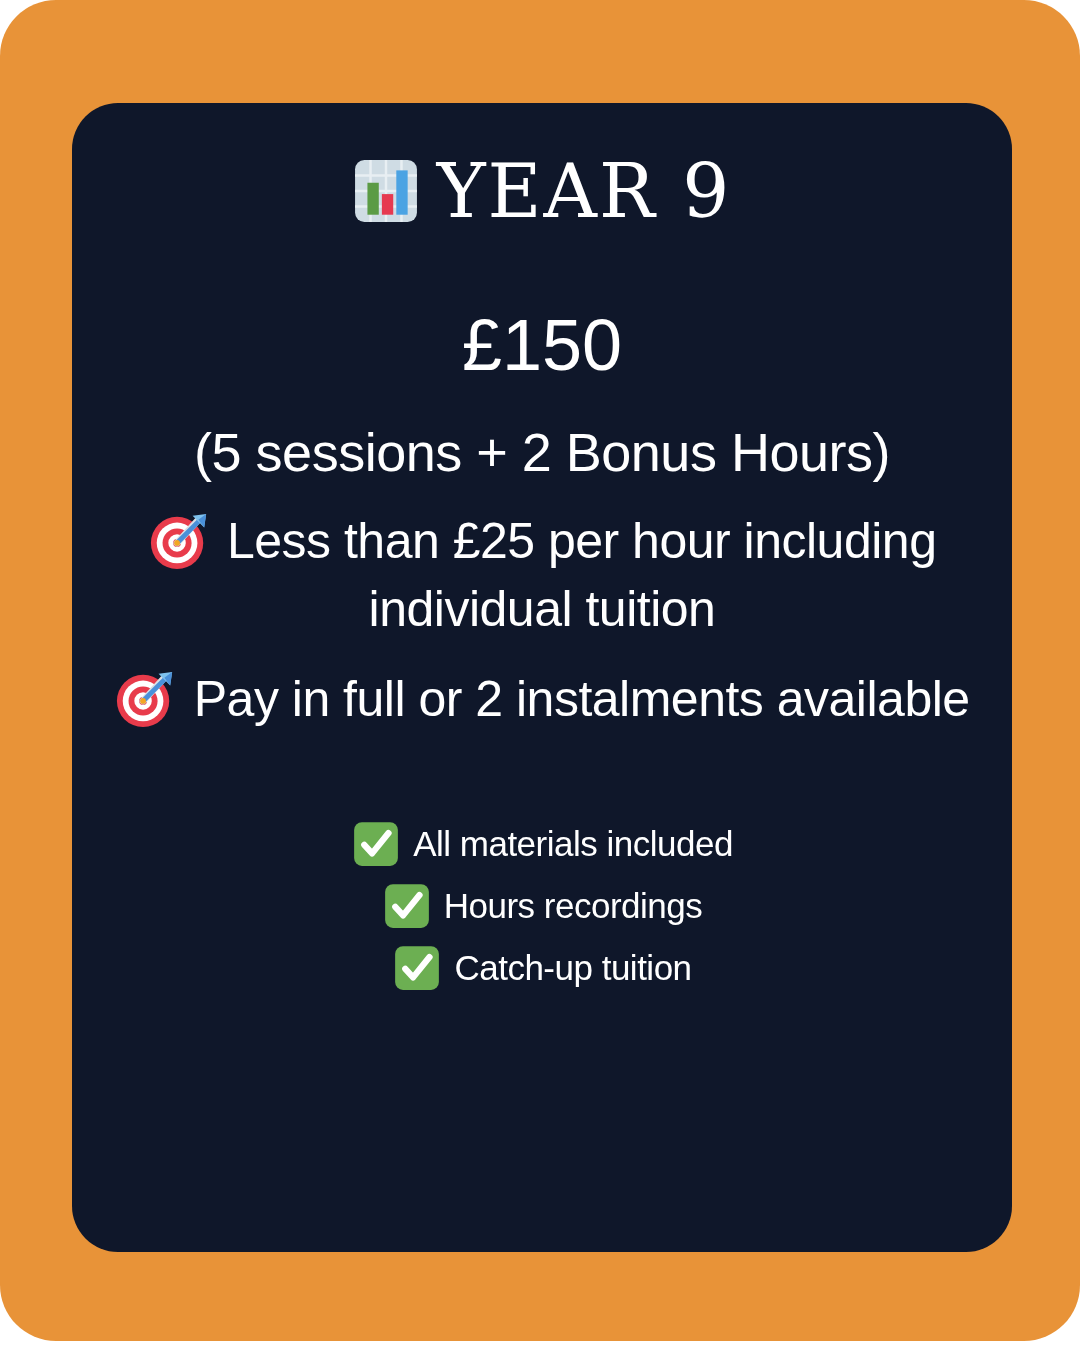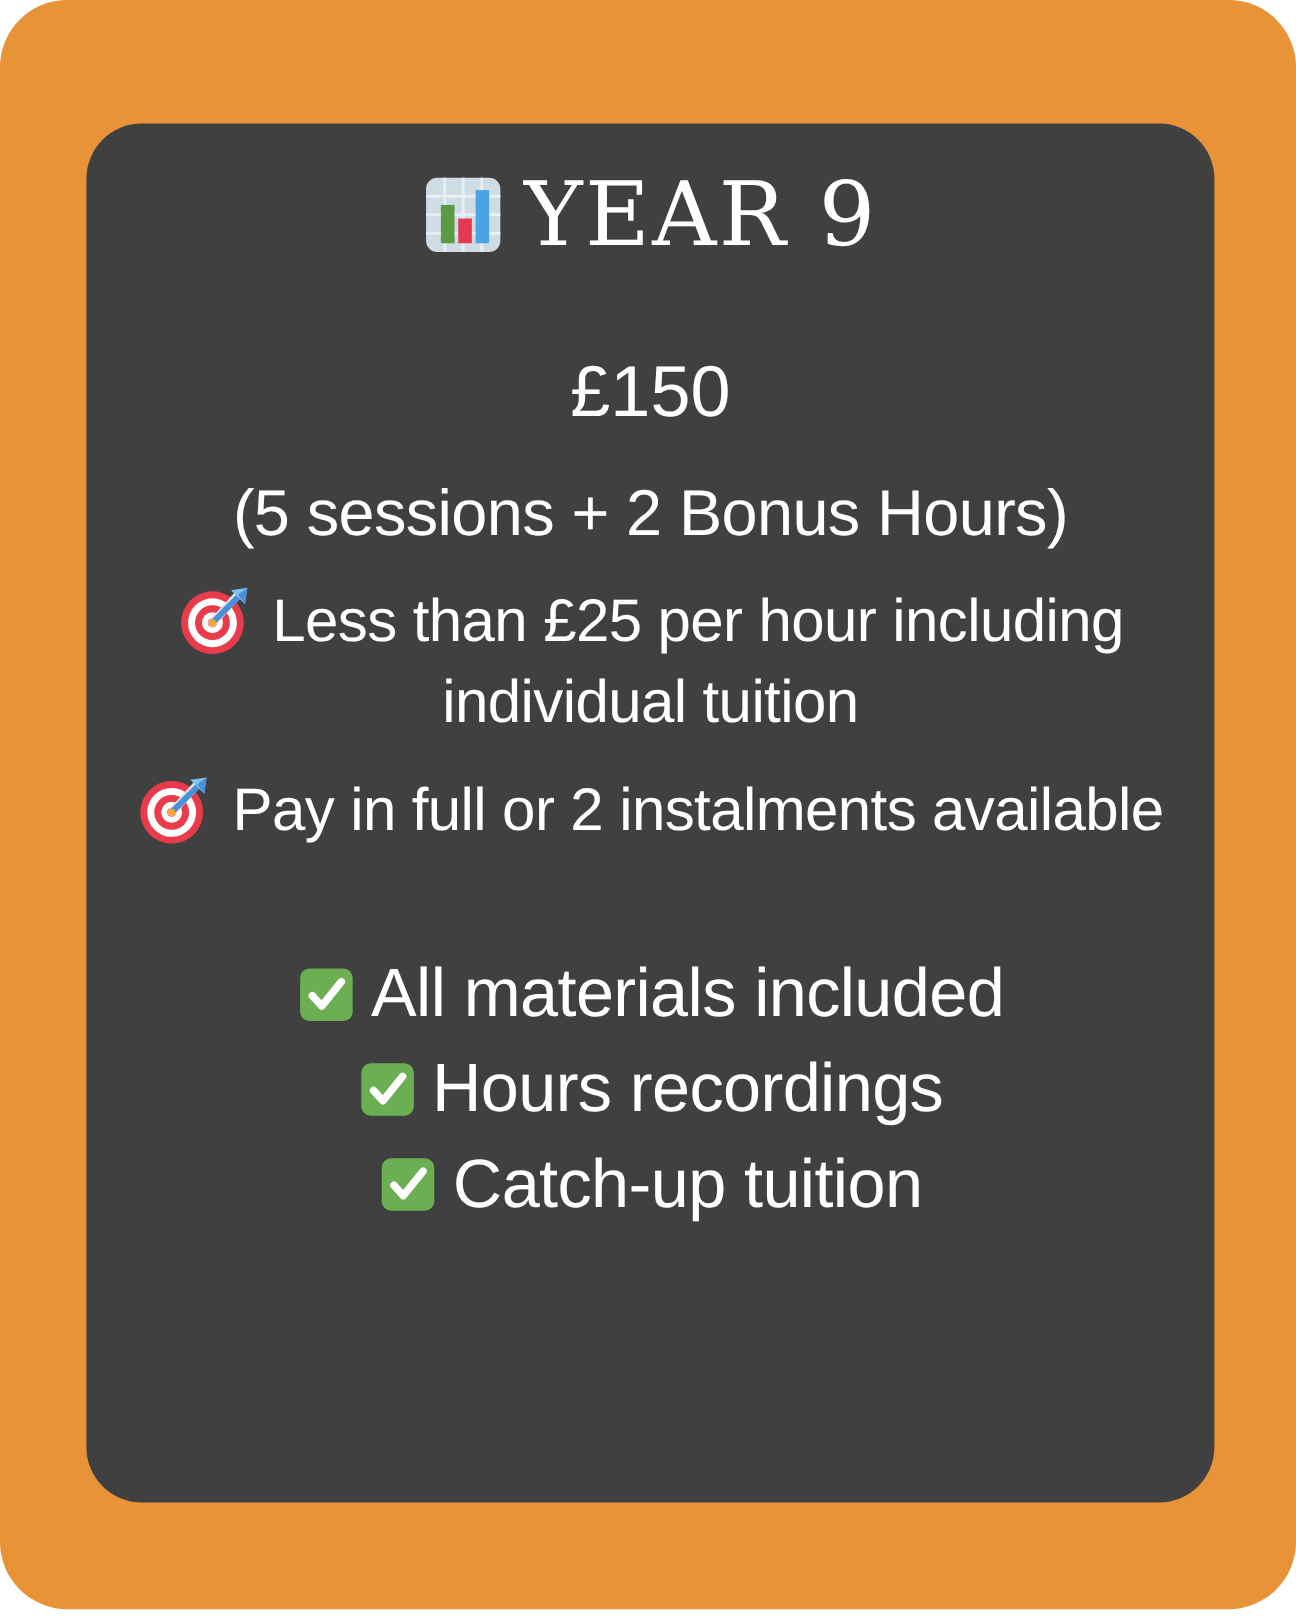--- a/index.html
+++ b/index.html
@@ -33,24 +33,24 @@
     box-sizing: border-box;
   }
 
   
   .navy-card {
     position: absolute;
     left: 72px;
     top: 103px;
     width: 940px;
     height: 1149px;
-    background: #404040;
+    background: #0f172a;
     border-radius: 46px;
     box-sizing: border-box;
-    padding: 4px;
+    padding: 16px;
     overflow: hidden;
   }
 
   
   .card-header {
     display: flex;
     align-items: center;
     justify-content: center;
     gap: 18px;
     margin-top: 22px;
@@ -72,21 +72,21 @@
     white-space: nowrap;
   }
 
   
   .price-block {
     text-align: center;
     margin-top: 68px;
   }
   .price-amount {
     color: #ffffff;
-    font-size: 60px;
+    font-size: 72px;
     font-weight: 300;
     line-height: 1;
     letter-spacing: 0px;
   }
   .price-detail {
     color: #ffffff;
     font-size: 54px;
     font-weight: 300;
     line-height: 1.15;
     margin-top: 40px;
@@ -131,21 +131,21 @@
     margin-bottom: 12px;
     white-space: nowrap;
   }
   .check-emoji {
     width: 50px;
     height: 50px;
     flex: 0 0 auto;
   }
   .check-label {
     color: #ffffff;
-    font-size: 57px;
+    font-size: 35px;
     font-weight: 300;
     line-height: 1.18;
     letter-spacing: -0.5px;
   }
 </style>
 </head>
 <body>
 
 <div class="canvas">
 

